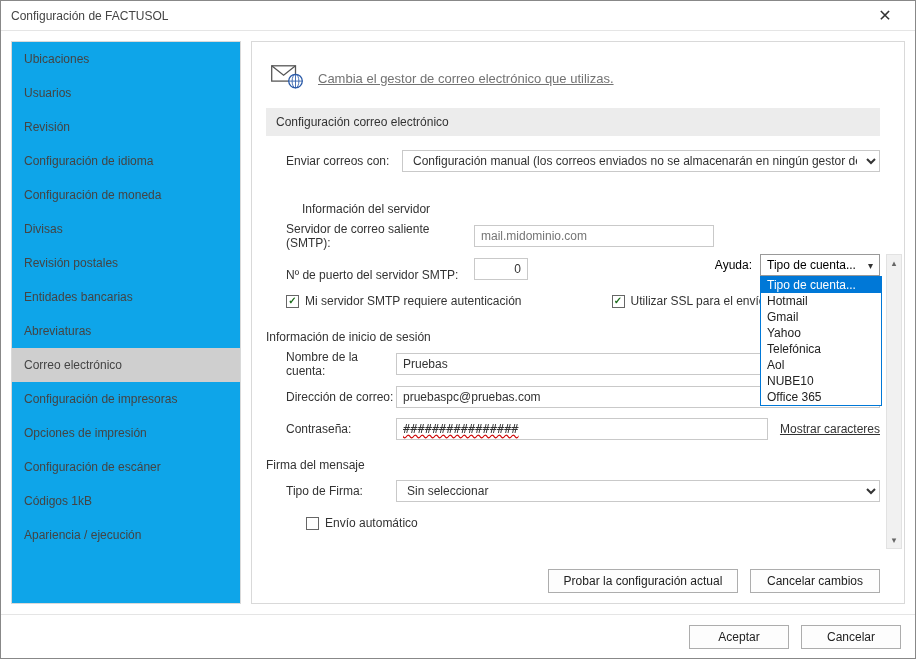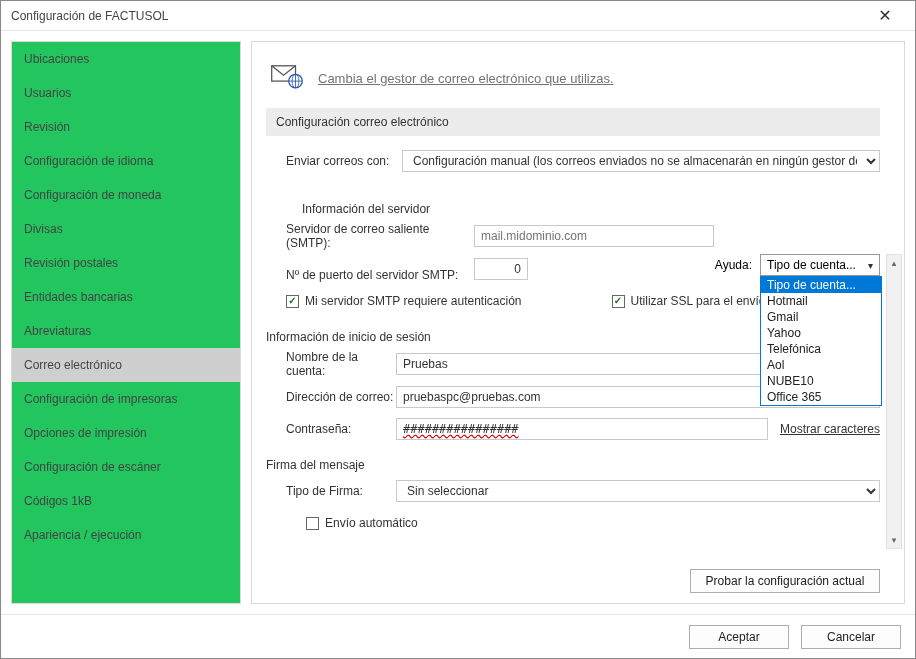--- a/index.html
+++ b/index.html
@@ -2,21 +2,21 @@
 <html><head>
 <meta charset="utf-8">
 <style>
   * { box-sizing: border-box; font-family: "Segoe UI", Tahoma, sans-serif; }
   html, body { margin: 0; padding: 0; background: #fff; }
   .window { width: 916px; height: 659px; border: 1px solid #888; display: flex; flex-direction: column; background: #fff; }
   .titlebar { height: 30px; display: flex; align-items: center; padding: 0 10px; font-size: 12px; color: #444; border-bottom: 1px solid #e5e5e5; }
   .titlebar .title { flex: 1; }
   .titlebar .close { width: 40px; text-align: center; font-size: 16px; color: #333; cursor: pointer; }
   .body { flex: 1; display: flex; padding: 10px; gap: 10px; min-height: 0; }
-  .sidebar { width: 230px; border: 1px solid #d9d9d9; background: #22c55e; overflow: hidden; }
+  .sidebar { width: 230px; border: 1px solid #d9d9d9; background: #0ea5e9; overflow: hidden; }
   .sidebar-item { height: 34px; display: flex; align-items: center; padding: 0 12px; font-size: 12px; color: #444; cursor: pointer; }
   .sidebar-item.selected { background: #cfcfcf; }
   .main { flex: 1; border: 1px solid #d9d9d9; background: #fff; display: flex; flex-direction: column; min-height: 0; }
   .main-scroll { position: relative; flex: 1; overflow: hidden; padding: 14px 24px 10px 14px; }
   .header-row { display: flex; align-items: center; gap: 14px; padding: 6px 0 14px 4px; }
   .header-row svg { width: 34px; height: 28px; }
   .header-row .heading { font-size: 13px; color: #737373; text-decoration: underline; }
   .section-bar { background: #ececec; height: 28px; display: flex; align-items: center; padding: 0 10px; font-size: 12px; color: #333; margin-bottom: 12px; }
   .row { display: flex; align-items: center; min-height: 26px; margin-bottom: 6px; font-size: 12px; color: #333; }
   .row .lbl { width: 172px; padding-left: 20px; }
@@ -191,20 +191,21 @@
         <div class="scrollbar">
           <div class="arrow">▴</div>
           <div class="track"></div>
           <div class="arrow down">▾</div>
         </div>
 
       </div>
 
       <div class="buttons-row">
         <button class="btn" style="min-width:190px;">Probar la configuración actual</button>
+        <button class="btn" style="min-width:130px;">Cancelar cambios</button>
       </div>
     </div>
 
   </div>
 
   <div class="dialog-buttons">
     <button class="btn">Aceptar</button>
     <button class="btn">Cancelar</button>
   </div>
 

